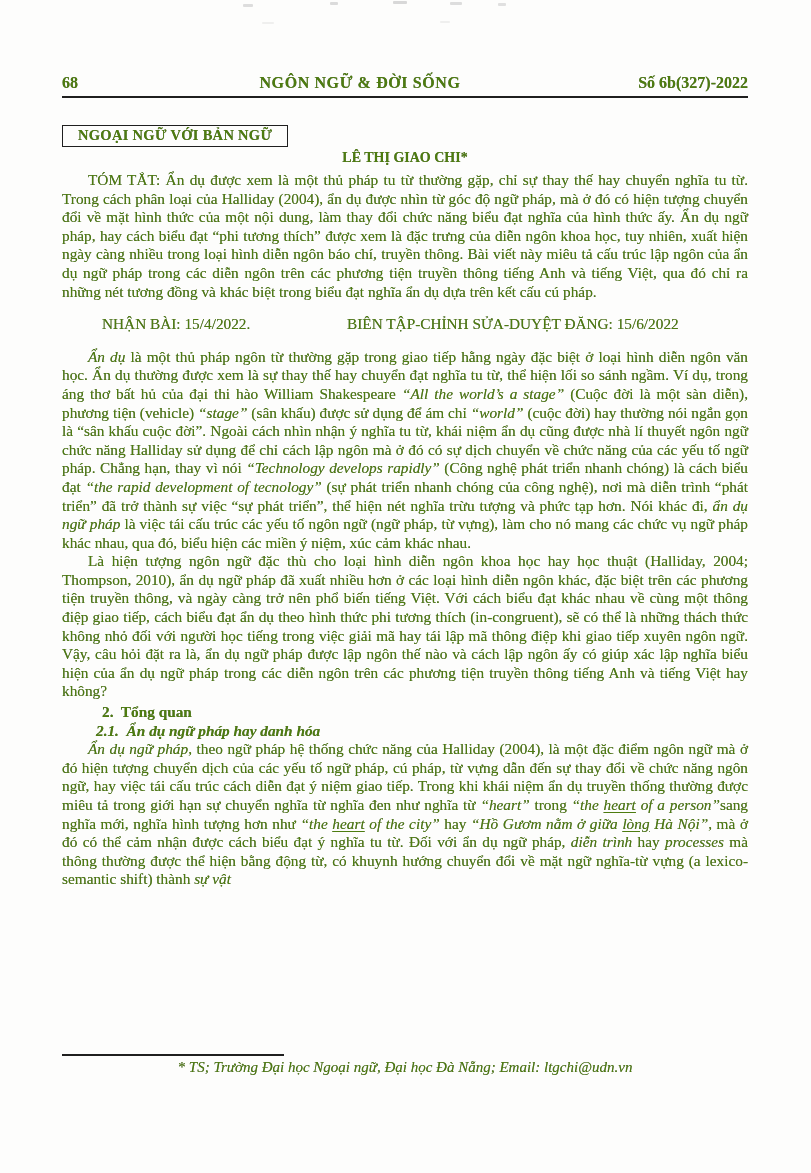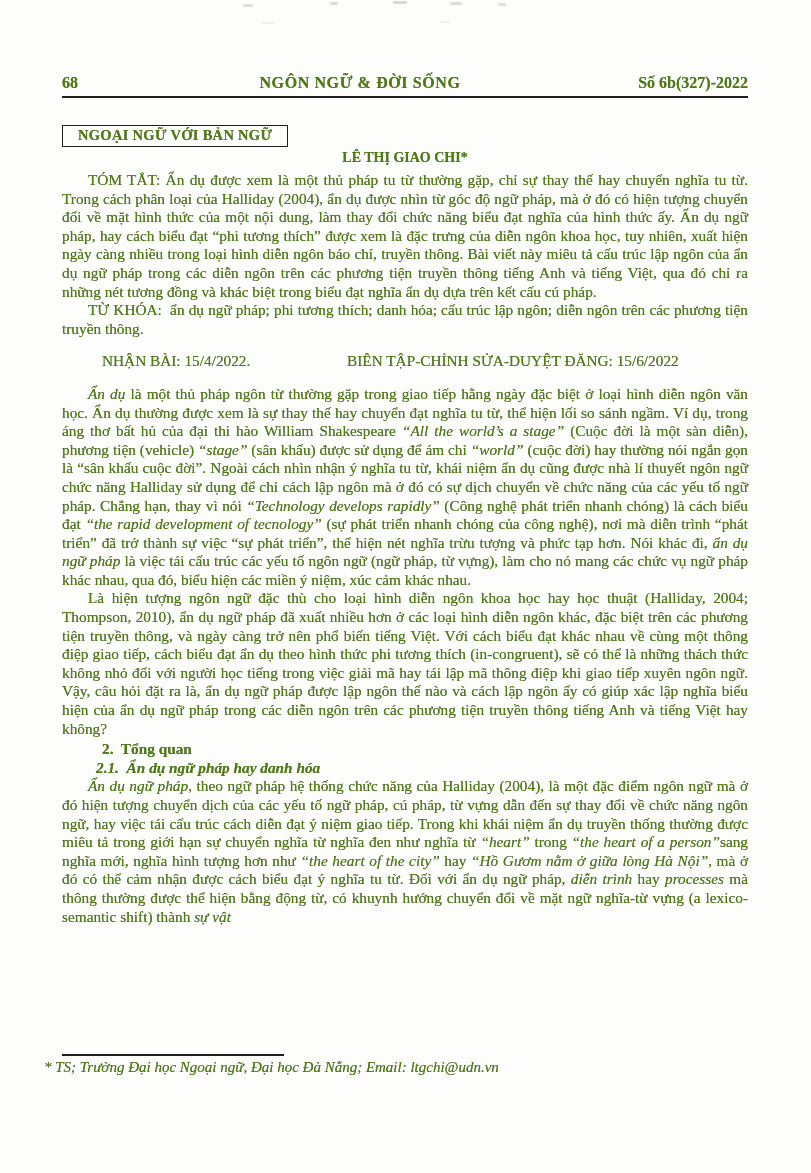--- a/index.html
+++ b/index.html
@@ -32,31 +32,31 @@
     font-size:22px; line-height:26px; letter-spacing:.2px;
     white-space:pre-line;
   }
   .author { margin-top:3px; text-align:center; font-weight:bold; font-size:14px; }
 
   .body-text { margin-top:5px; font-size:15.3px; line-height:18.6px; text-align:justify; }
   .body-text p { margin:0; text-indent:26px; }
   .body-text p.h1 { font-weight:bold; text-indent:40px; margin-top:2px; }
   .body-text p.h2 { font-weight:bold; font-style:italic; text-indent:34px; }
   .it { font-style:italic; }
-  .un { text-underline-offset:2px; }
+  .un { text-decoration:underline; text-underline-offset:2px; }
   .meta-row { display:flex; padding-left:40px; margin:14px 0; }
   .meta-row span:first-child { width:245px; flex:none; }
 
   .footnote-sep {
     position:absolute; left:62px; top:1054px; width:222px;
     border-top:2px solid #1f1f1f;
   }
   .footnote {
-    position:absolute; left:44px; top:1059px; width:686px;
-    font-style:italic; font-size:15px;
+    position:absolute; left:62px; top:1059px; width:686px;
+    font-style:italic; font-size:15px;text-align:center;
   }
   .footnote::first-letter { font-style:normal; }
 
   .artifact { position:absolute; background:#8d8d8d; border-radius:1px; }
   .a1 { left:243px; top:4px;  width:10px; height:3px; opacity:.28; }
   .a2 { left:330px; top:2px;  width:8px;  height:3px; opacity:.30; }
   .a3 { left:393px; top:1px;  width:14px; height:3px; opacity:.32; }
   .a4 { left:450px; top:2px;  width:12px; height:3px; opacity:.28; }
   .a5 { left:498px; top:3px;  width:8px;  height:3px; opacity:.25; }
   .a6 { left:262px; top:22px; width:12px; height:2px; opacity:.12; }
@@ -80,21 +80,20 @@
       <span class="journal">NGÔN NGỮ &amp; ĐỜI SỐNG</span>
       <span class="issue">Số 6b(327)-2022</span>
     </div>
 
     <div class="kicker">NGOẠI NGỮ VỚI BẢN NGỮ</div>
 
     <div class="author">LÊ THỊ GIAO CHI*</div>
 
     <div class="body-text">
         <p class="body"><span>TÓM TẮT: Ẩn dụ được xem là một thủ pháp tu từ thường gặp, chỉ sự thay thế hay chuyển nghĩa tu từ. Trong cách phân loại của Halliday (2004), ẩn dụ được nhìn từ góc độ ngữ pháp, mà ở đó có hiện tượng chuyển đổi về mặt hình thức của một nội dung, làm thay đổi chức năng biểu đạt nghĩa của hình thức ấy. Ẩn dụ ngữ pháp, hay cách biểu đạt “phi tương thích” được xem là đặc trưng của diễn ngôn khoa học, tuy nhiên, xuất hiện ngày càng nhiều trong loại hình diễn ngôn báo chí, truyền thông. Bài viết này miêu tả cấu trúc lập ngôn của ẩn dụ ngữ pháp trong các diễn ngôn trên các phương tiện truyền thông tiếng Anh và tiếng Việt, qua đó chỉ ra những nét tương đồng và khác biệt trong biểu đạt nghĩa ẩn dụ dựa trên kết cấu cú pháp.</span></p>
-        <p class="body"><span>TỪ KHÓA:&nbsp; ẩn dụ ngữ pháp; phi tương thích; danh hóa; cấu trúc lập ngôn; diễn ngôn trên các phương tiện truyền thông.</span></p>
         <div class="meta-row">
           <span>NHẬN BÀI: 15/4/2022.</span>
           <span>BIÊN TẬP-CHỈNH SỬA-DUYỆT ĐĂNG: 15/6/2022</span>
         </div>
         <p class="body"><span class="it">Ẩn dụ</span><span> là một thủ pháp ngôn từ thường gặp trong giao tiếp hằng ngày đặc biệt ở loại hình diễn ngôn văn học. Ẩn dụ thường được xem là sự thay thế hay chuyển đạt nghĩa tu từ, thể hiện lối so sánh ngầm. Ví dụ, trong áng thơ bất hủ của đại thi hào William Shakespeare </span><span class="it">“All the world’s a stage”</span><span> (Cuộc đời là một sàn diễn), phương tiện (vehicle) </span><span class="it">“stage”</span><span> (sân khấu) được sử dụng để ám chỉ </span><span class="it">“world”</span><span> (cuộc đời) hay thường nói ngắn gọn là “sân khấu cuộc đời”. Ngoài cách nhìn nhận ý nghĩa tu từ, khái niệm ẩn dụ cũng được nhà lí thuyết ngôn ngữ chức năng Halliday sử dụng để chỉ cách lập ngôn mà ở đó có sự dịch chuyển về chức năng của các yếu tố ngữ pháp. Chẳng hạn, thay vì nói </span><span class="it">“Technology develops rapidly”</span><span> (Công nghệ phát triển nhanh chóng) là cách biểu đạt </span><span class="it">“the rapid development of tecnology”</span><span> (sự phát triển nhanh chóng của công nghệ), nơi mà diễn trình “phát triển” đã trở thành sự việc “sự phát triển”, thể hiện nét nghĩa trừu tượng và phức tạp hơn. Nói khác đi, </span><span class="it">ẩn dụ ngữ pháp</span><span> là việc tái cấu trúc các yếu tố ngôn ngữ (ngữ pháp, từ vựng), làm cho nó mang các chức vụ ngữ pháp khác nhau, qua đó, biểu hiện các miền ý niệm, xúc cảm khác nhau.</span></p>
         <p class="body"><span>Là hiện tượng ngôn ngữ đặc thù cho loại hình diễn ngôn khoa học hay học thuật (Halliday, 2004; Thompson, 2010), ẩn dụ ngữ pháp đã xuất nhiều hơn ở các loại hình diễn ngôn khác, đặc biệt trên các phương tiện truyền thông, và ngày càng trở nên phổ biến tiếng Việt. Với cách biểu đạt khác nhau về cùng một thông điệp giao tiếp, cách biểu đạt ẩn dụ theo hình thức phi tương thích (in-congruent), sẽ có thể là những thách thức không nhỏ đối với người học tiếng trong việc giải mã hay tái lập mã thông điệp khi giao tiếp xuyên ngôn ngữ. Vậy, câu hỏi đặt ra là, ẩn dụ ngữ pháp được lập ngôn thế nào và cách lập ngôn ấy có giúp xác lập nghĩa biểu hiện của ẩn dụ ngữ pháp trong các diễn ngôn trên các phương tiện truyền thông tiếng Anh và tiếng Việt hay không?</span></p>
         <p class="h1"><span>2.&nbsp; Tổng quan</span></p>
         <p class="h2"><span>2.1.&nbsp; Ẩn dụ ngữ pháp hay danh hóa</span></p>
         <p class="body"><span class="it">Ẩn dụ ngữ pháp</span><span>, theo ngữ pháp hệ thống chức năng của Halliday (2004), là một đặc điểm ngôn ngữ mà ở đó hiện tượng chuyển dịch của các yếu tố ngữ pháp, cú pháp, từ vựng dẫn đến sự thay đổi về chức năng ngôn ngữ, hay việc tái cấu trúc cách diễn đạt ý niệm giao tiếp. Trong khi khái niệm ẩn dụ truyền thống thường được miêu tả trong giới hạn sự chuyển nghĩa từ nghĩa đen như nghĩa từ </span><span class="it">“heart”</span><span> trong </span><span class="it">“the </span><span class="it un">heart</span><span class="it"> of a person”</span><span>sang nghĩa mới, nghĩa hình tượng hơn như </span><span class="it">“the </span><span class="it un">heart</span><span class="it"> of the city”</span><span> hay </span><span class="it">“Hồ Gươm nằm ở giữa </span><span class="it un">lòng</span><span class="it"> Hà Nội”</span><span>, mà ở đó có thể cảm nhận được cách biểu đạt ý nghĩa tu từ. Đối với ẩn dụ ngữ pháp, </span><span class="it">diễn trình</span><span> hay </span><span class="it">processes</span><span> mà thông thường được thể hiện bằng động từ, có khuynh hướng chuyển đổi về mặt ngữ nghĩa-từ vựng (a lexico-semantic shift) thành </span><span class="it">sự vật</span></p>
       </div>

